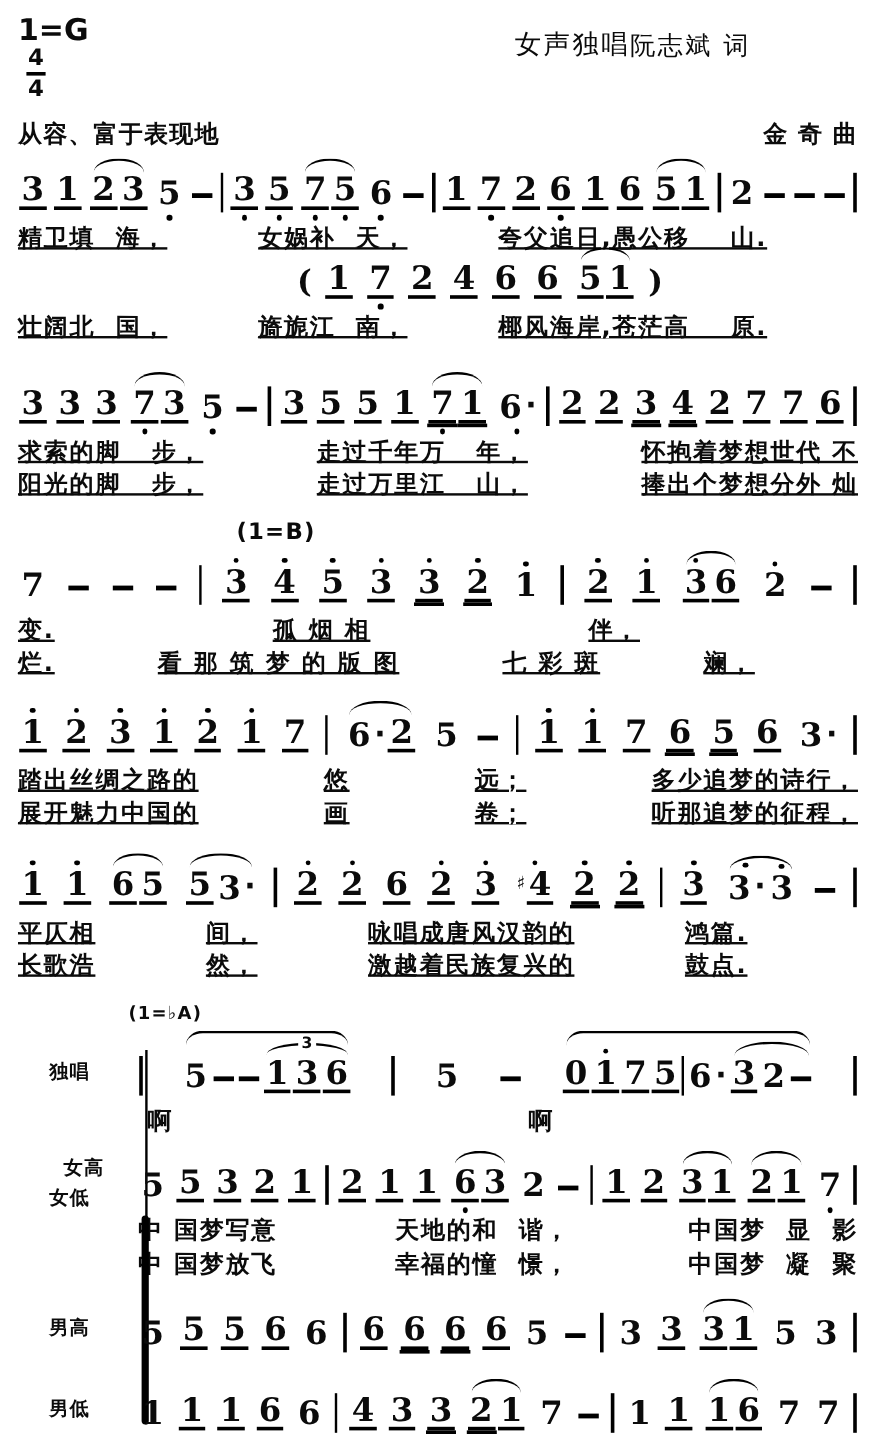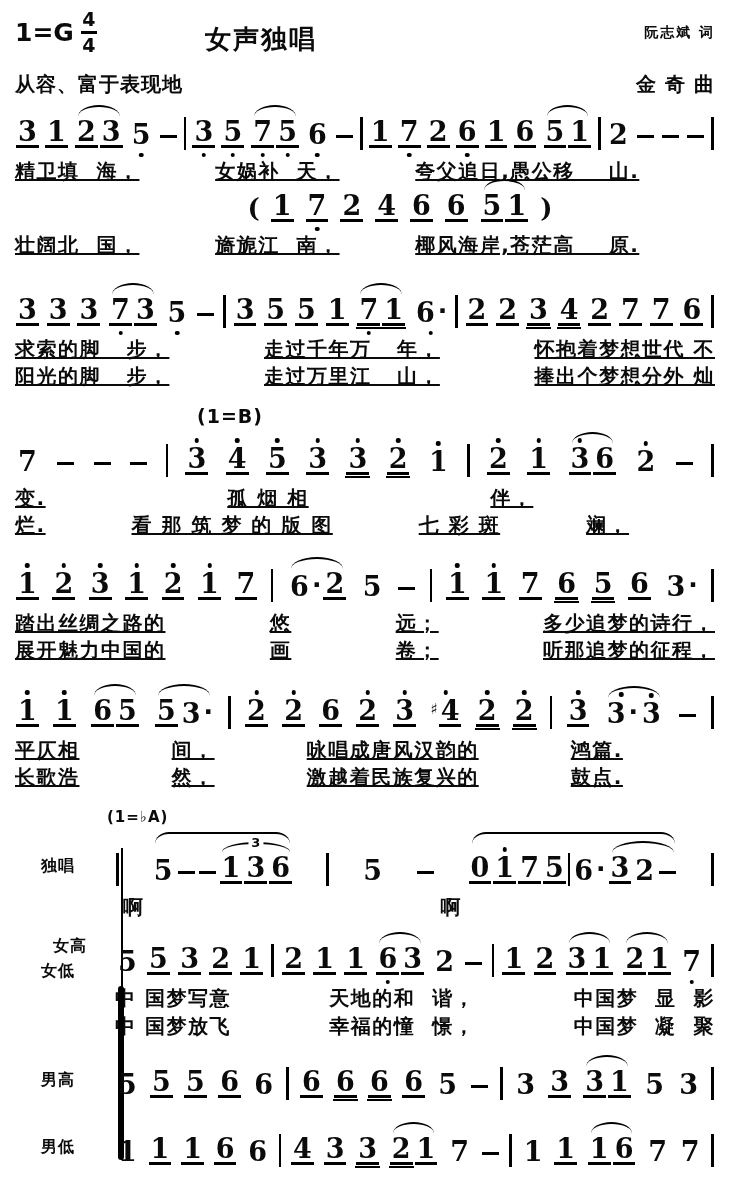--- a/index.html
+++ b/index.html
@@ -4,26 +4,26 @@
 <style>
   html,body{margin:0;padding:0;}
   body{width:730px;height:1200px;background:#fff;color:#0b0b0b;
        font-family:"DejaVu Sans",sans-serif;overflow:hidden;}
   .page{box-sizing:border-box;width:730px;height:1200px;padding:8px 15px 0;position:relative;}
 
   .title{text-align:center;font-size:42px;font-weight:900;letter-spacing:4px;
          font-family:"DejaVu Serif",serif;line-height:1.2;}
 
   .hrow1{display:flex;align-items:flex-start;margin-top:2px;}
-  .key{display:flex;align-items:center;font-weight:800;font-size:25px;width:190px;}
+  .key{display:flex;align-items:flex-start;font-weight:800;font-size:25px;width:190px;flex-direction:column;}
   .frac{display:inline-flex;flex-direction:column;align-items:center;margin-left:7px;
         font-size:19px;font-weight:800;line-height:1;}
   .fbar{width:16px;height:2.5px;background:#000;margin:2px 0;}
-  .subtitle{flex:1;text-align:left;font-size:26px;font-weight:700;padding-top:12px;letter-spacing:2px;}
-  .lyricist{width:190px;text-align:right;font-size:14px;font-weight:700;padding-top:14px;letter-spacing:2px;}
+  .subtitle{flex:1;text-align:right;font-size:22px;font-weight:400;padding-top:12px;letter-spacing:2px;}
+  .lyricist{width:190px;font-size:21px;font-weight:400;padding-top:14px;letter-spacing:2px;}
   .hrow2{display:flex;justify-content:space-between;font-size:20px;font-weight:700;margin-top:14px;letter-spacing:1px;}
 
   .sys{position:relative;}
   .notes{display:flex;justify-content:space-between;align-items:flex-end;padding-top:16px;}
   .tok{display:inline-flex;align-items:flex-end;position:relative;padding:2px 1px 9px;}
   .ch{font-family:"DejaVu Serif",serif;font-weight:800;font-size:27px;line-height:1;
       display:inline-block;position:relative;padding:0 2px;}
   .u1{border-bottom:3px solid #000;}
   .u2::after{content:"";position:absolute;left:-1px;right:-1px;bottom:-6px;height:2.5px;background:#000;}
   .dhi{position:absolute;top:-5px;left:50%;transform:translateX(-50%);

